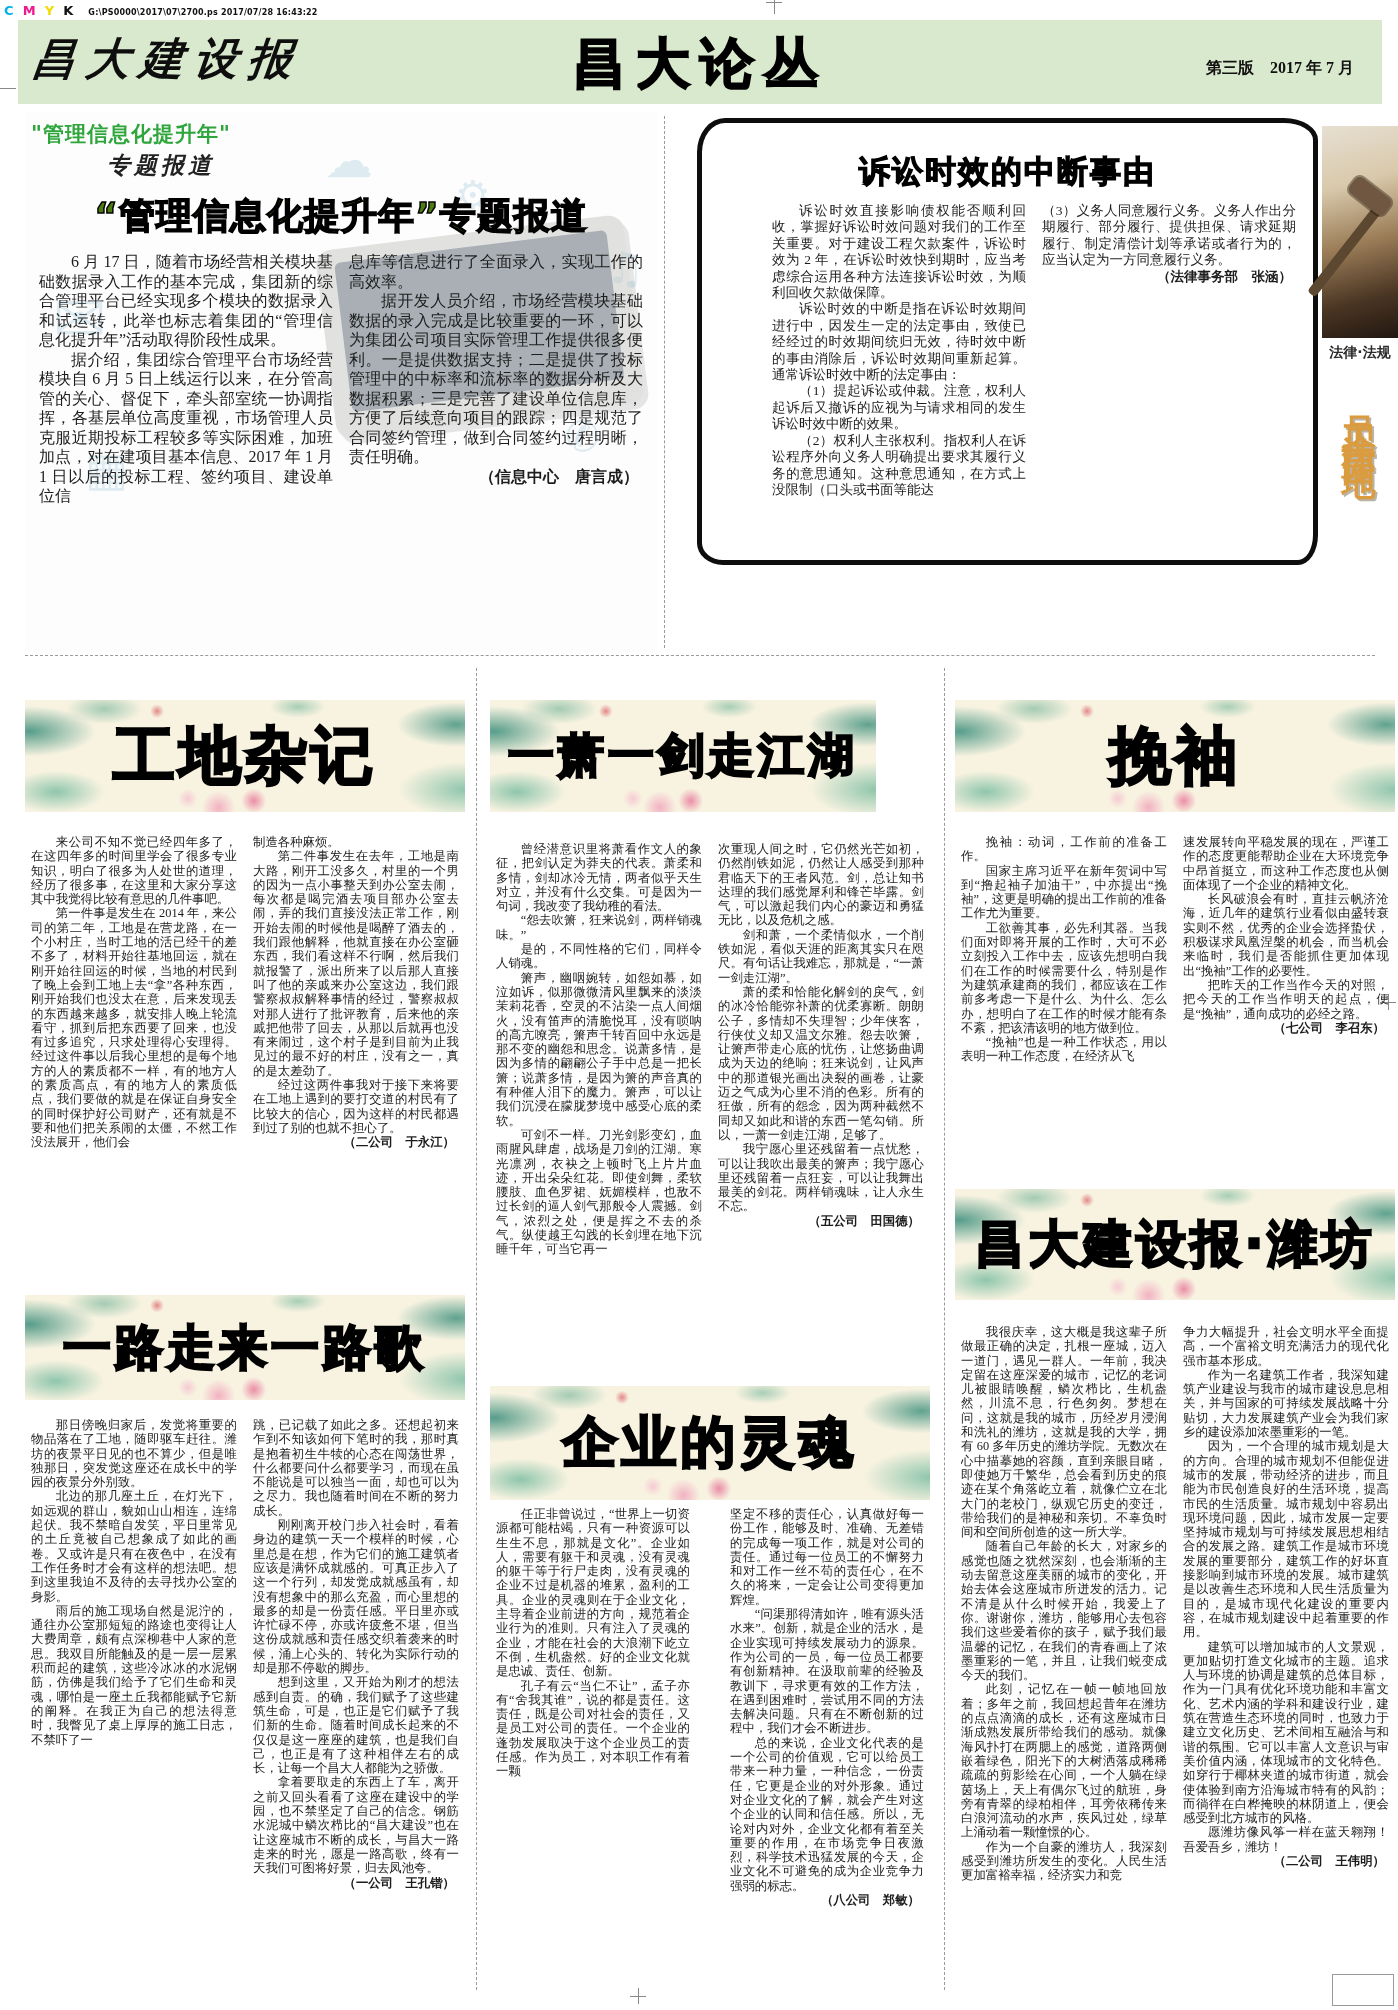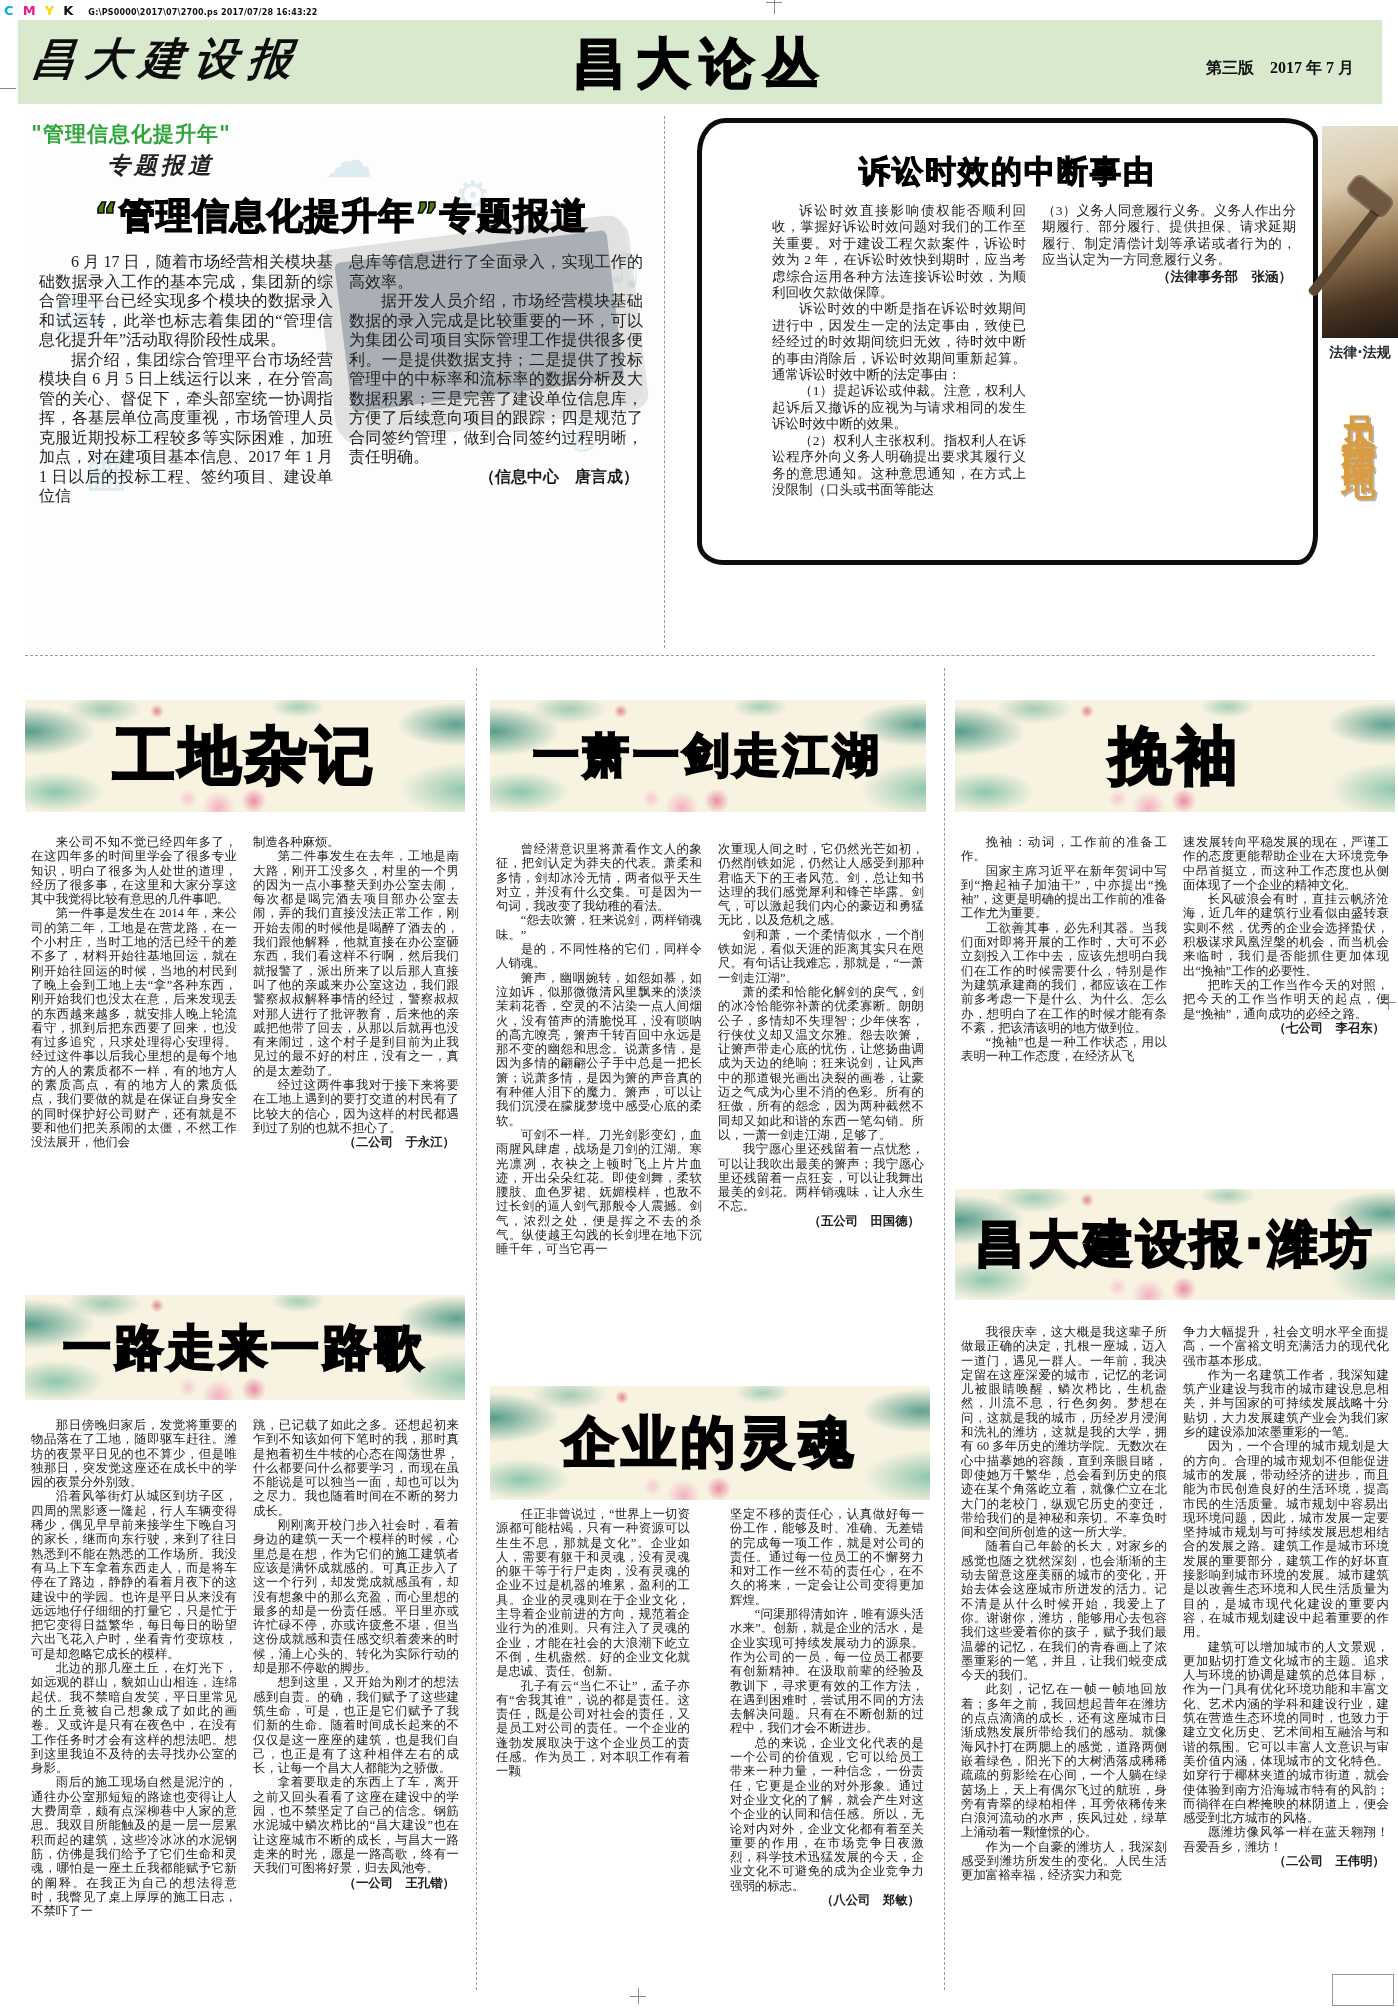--- a/index.html
+++ b/index.html
@@ -172,21 +172,21 @@
         <p>第一件事是发生在 2014 年，来公司的第二年，工地是在营龙路，在一个小村庄，当时工地的活已经干的差不多了，材料开始往基地回运，就在刚开始往回运的时候，当地的村民到了晚上会到工地上去“拿”各种东西，刚开始我们也没太在意，后来发现丢的东西越来越多，就安排人晚上轮流看守，抓到后把东西要了回来，也没有过多追究，只求处理得心安理得。经过这件事以后我心里想的是每个地方的人的素质都不一样，有的地方人的素质高点，有的地方人的素质低点，我们要做的就是在保证自身安全的同时保护好公司财产，还有就是不要和他们把关系闹的太僵，不然工作没法展开，他们会</p>
       </div>
     <div class="col cont">
         <p>制造各种麻烦。</p>
         <p>第二件事发生在去年，工地是南大路，刚开工没多久，村里的一个男的因为一点小事整天到办公室去闹，每次都是喝完酒去项目部办公室去闹，弄的我们直接没法正常工作，刚开始去闹的时候他是喝醉了酒去的，我们跟他解释，他就直接在办公室砸东西，我们看这样不行啊，然后我们就报警了，派出所来了以后那人直接叫了他的亲戚来办公室这边，我们跟警察叔叔解释事情的经过，警察叔叔对那人进行了批评教育，后来他的亲戚把他带了回去，从那以后就再也没有来闹过，这个村子是到目前为止我见过的最不好的村庄，没有之一，真的是太差劲了。</p>
         <p>经过这两件事我对于接下来将要在工地上遇到的要打交道的村民有了比较大的信心，因为这样的村民都遇到过了别的也就不担心了。</p>
         <p class="byline">（二公司　于永江）</p>
       </div>
   </div>
 
-  <div class="abs banner" style="left:490px;top:700px;width:436px;height:112px;">
+  <div class="abs banner" style="left:490px;top:700px;width:386px;height:112px;">
     <span class="banner-title fs46">一萧一剑走江湖</span>
   </div>
   <div class="abs cols sec-text" style="left:496px;top:842px;width:428px;height:462px;">
     <div class="col">
         <p>曾经潜意识里将萧看作文人的象征，把剑认定为莽夫的代表。萧柔和多情，剑却冰冷无情，两者似乎天生对立，并没有什么交集。可是因为一句词，我改变了我幼稚的看法。</p>
         <p>“怨去吹箫，狂来说剑，两样销魂味。”</p>
         <p>是的，不同性格的它们，同样令人销魂。</p>
         <p>箫声，幽咽婉转，如怨如慕，如泣如诉，似那微微清风里飘来的淡淡茉莉花香，空灵的不沾染一点人间烟火，没有笛声的清脆悦耳，没有唢呐的高亢嘹亮，箫声千转百回中永远是那不变的幽怨和思念。说萧多情，是因为多情的翩翩公子手中总是一把长箫；说萧多情，是因为箫的声音真的有种催人泪下的魔力。箫声，可以让我们沉浸在朦胧梦境中感受心底的柔软。</p>
         <p>可剑不一样。刀光剑影变幻，血雨腥风肆虐，战场是刀剑的江湖。寒光凛冽，衣袂之上顿时飞上片片血迹，开出朵朵红花。即使剑舞，柔软腰肢、血色罗裙、妩媚模样，也敌不过长剑的逼人剑气那般令人震撼。剑气，浓烈之处，便是挥之不去的杀气。纵使越王勾践的长剑埋在地下沉睡千年，可当它再一</p>
       </div>
@@ -216,21 +216,20 @@
         <p class="byline">（七公司　李召东）</p>
       </div>
   </div>
 
   <div class="abs banner" style="left:25px;top:1295px;width:440px;height:105px;">
     <span class="banner-title fs48">一路走来一路歌</span>
   </div>
   <div class="abs cols sec-text" style="left:31px;top:1418px;width:428px;height:575px;">
     <div class="col">
         <p>那日傍晚归家后，发觉将重要的物品落在了工地，随即驱车赶往。潍坊的夜景平日见的也不算少，但是唯独那日，突发觉这座还在成长中的学园的夜景分外别致。</p>
-        <p>沿着风筝街灯从城区到坊子区，四周的黑影逐一隆起，行人车辆变得稀少，偶见早早前来接学生下晚自习的家长，继而向东行驶，来到了往日熟悉到不能在熟悉的工作场所。我没有马上下车拿着东西走人，而是将车停在了路边，静静的看着月夜下的这建设中的学园。也许是平日从来没有远远地仔仔细细的打量它，只是忙于把它变得日益繁华，每日每日的盼望六出飞花入户时，坐看青竹变琼枝，可是却忽略它成长的模样。</p>
         <p>北边的那几座土丘，在灯光下，如远观的群山，貌如山山相连，连绵起伏。我不禁暗自发笑，平日里常见的土丘竟被自己想象成了如此的画卷。又或许是只有在夜色中，在没有工作任务时才会有这样的想法吧。想到这里我迫不及待的去寻找办公室的身影。</p>
         <p>雨后的施工现场自然是泥泞的，通往办公室那短短的路途也变得让人大费周章，颇有点深柳巷中人家的意思。我双目所能触及的是一层一层累积而起的建筑，这些冷冰冰的水泥钢筋，仿佛是我们给予了它们生命和灵魂，哪怕是一座土丘我都能赋予它新的阐释。在我正为自己的想法得意时，我瞥见了桌上厚厚的施工日志，不禁吓了一</p>
       </div>
     <div class="col cont">
         <p>跳，已记载了如此之多。还想起初来乍到不知该如何下笔时的我，那时真是抱着初生牛犊的心态在闯荡世界，什么都要问什么都要学习，而现在虽不能说是可以独当一面，却也可以为之尽力。我也随着时间在不断的努力成长。</p>
         <p>刚刚离开校门步入社会时，看着身边的建筑一天一个模样的时候，心里总是在想，作为它们的施工建筑者应该是满怀成就感的。可真正步入了这一个行列，却发觉成就感虽有，却没有想象中的那么充盈，而心里想的最多的却是一份责任感。平日里亦或许忙碌不停，亦或许疲惫不堪，但当这份成就感和责任感交织着袭来的时候，涌上心头的、转化为实际行动的却是那不停歇的脚步。</p>
         <p>想到这里，又开始为刚才的想法感到自责。的确，我们赋予了这些建筑生命，可是，也正是它们赋予了我们新的生命。随着时间成长起来的不仅仅是这一座座的建筑，也是我们自己，也正是有了这种相伴左右的成长，让每一个昌大人都能为之骄傲。</p>
         <p>拿着要取走的东西上了车，离开之前又回头看看了这座在建设中的学园，也不禁坚定了自己的信念。钢筋水泥城中鳞次栉比的“昌大建设”也在让这座城市不断的成长，与昌大一路走来的时光，愿是一路高歌，终有一天我们可图将好景，归去凤池夸。</p>
         <p class="byline">（一公司　王孔锴）</p>
       </div>

